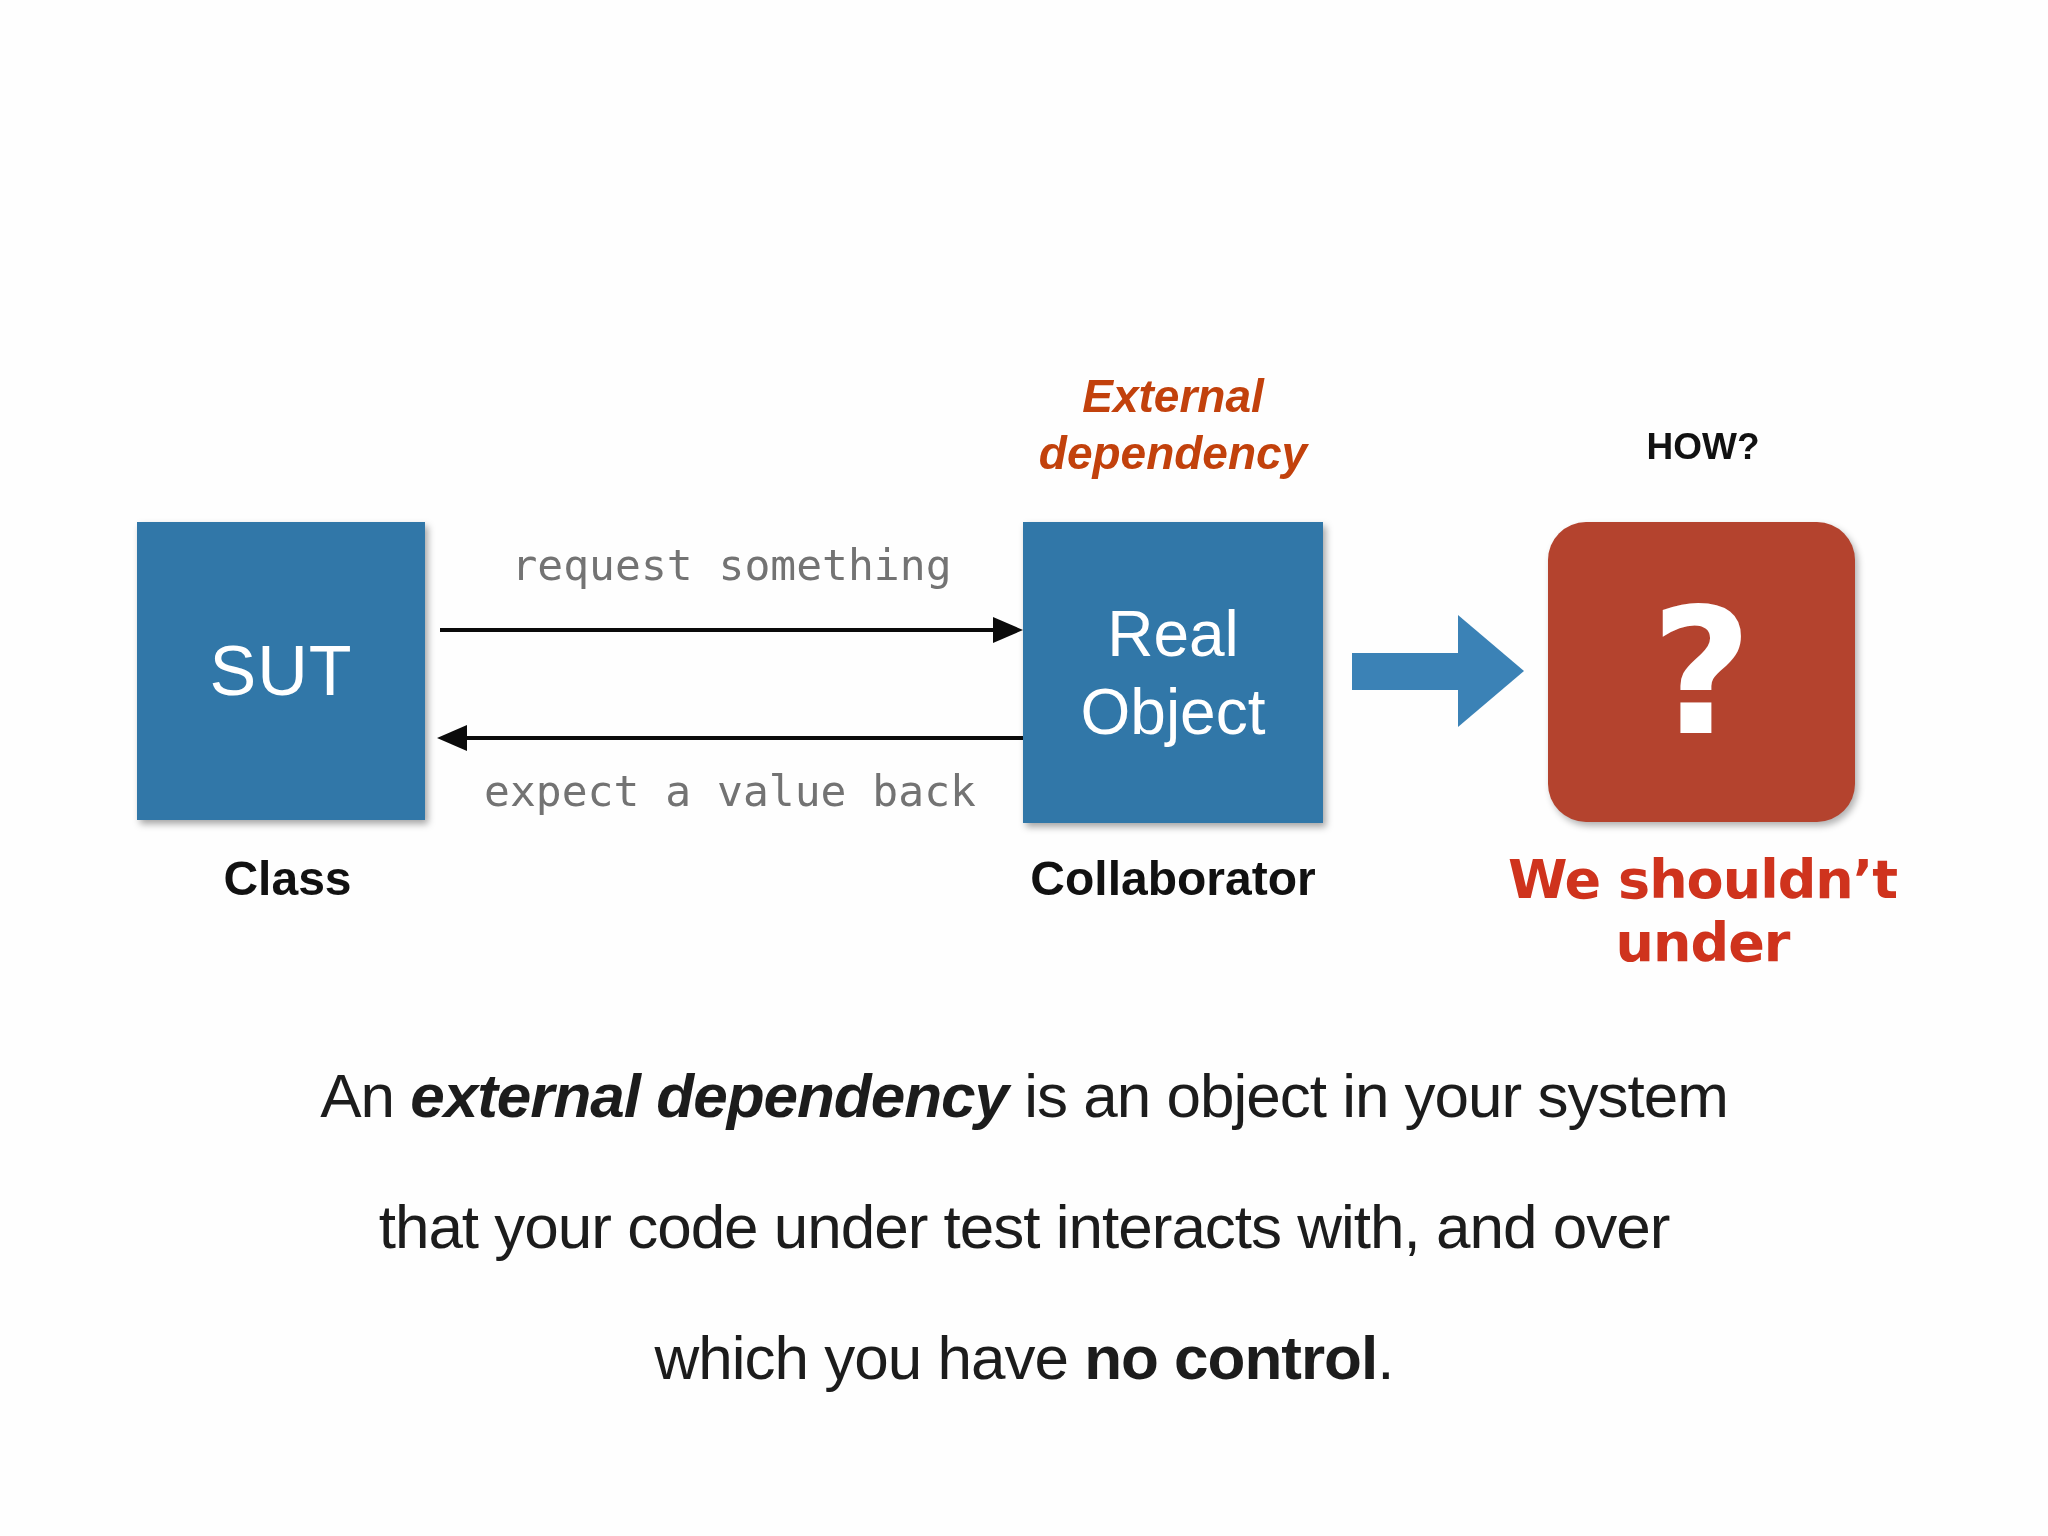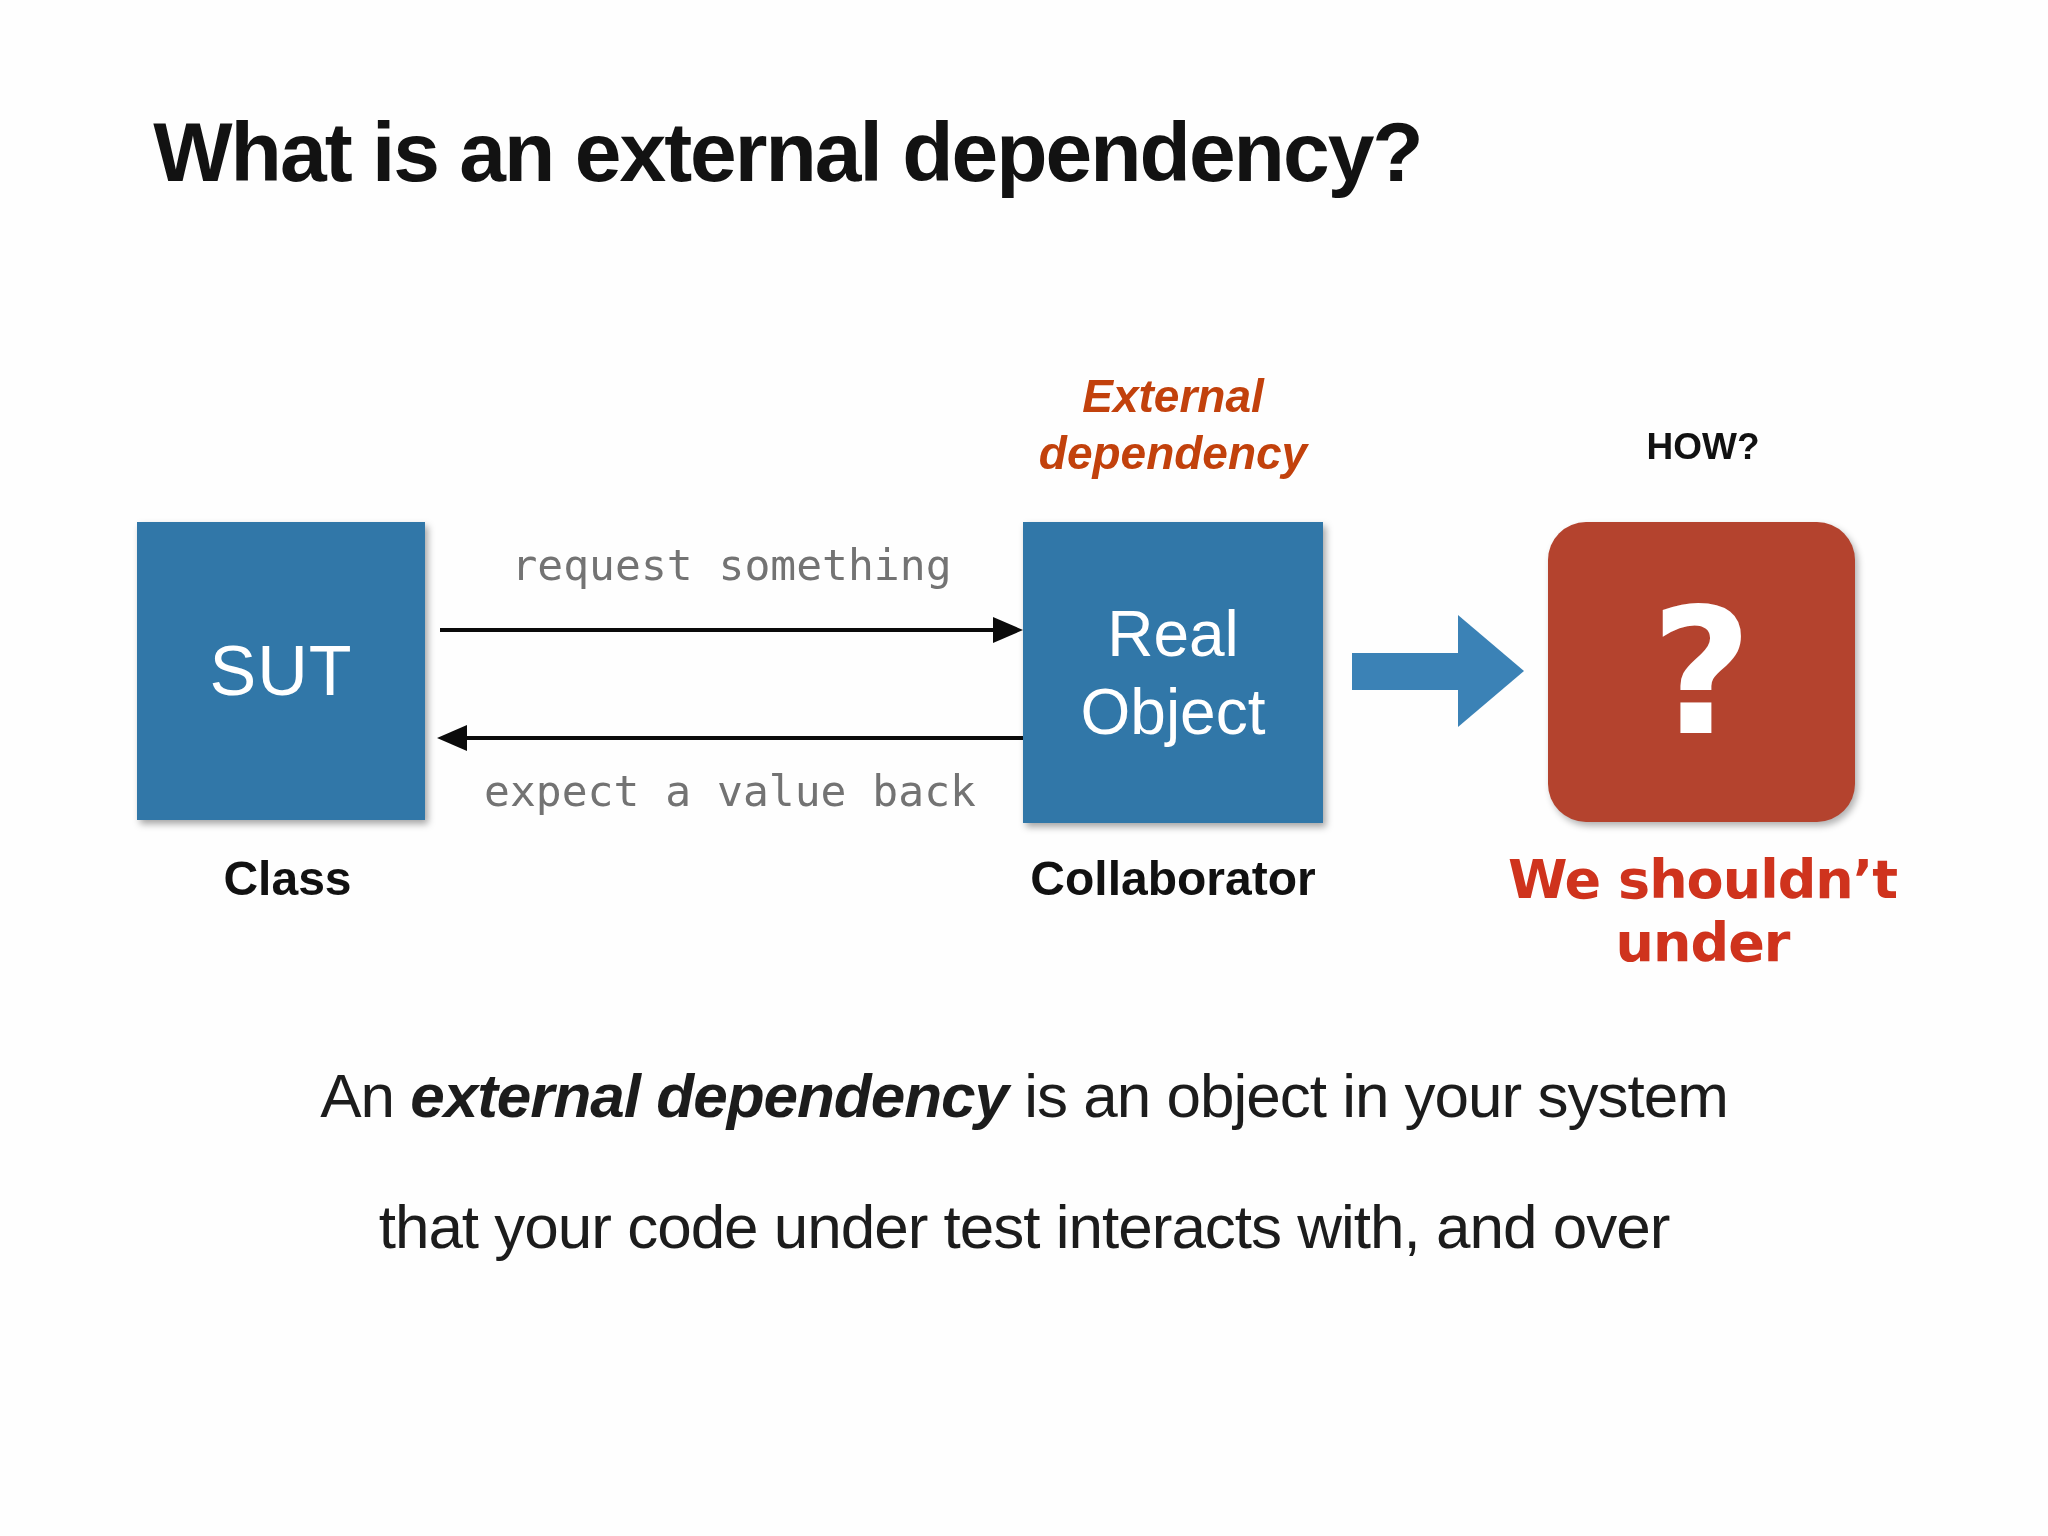--- a/index.html
+++ b/index.html
@@ -180,21 +180,20 @@
     color: #1c1c1c;
   }
   .bottom-paragraph .bi { font-weight: bold; font-style: italic; }
   .bottom-paragraph .b { font-weight: bold; }
 </style>
 </head>
 <body>
 
 <div id="slide">
 
-  <div class="abs slide-title">What is an external dependency?</div>
 
   <div class="abs ext-tag">
     <div>External</div>
     <div>dependency</div>
   </div>
 
   <div class="abs how-heading">HOW?</div>
 
   <div class="abs blue-box sut-box">
     <span>SUT</span>
@@ -222,15 +221,16 @@
   <div class="abs head-left"></div>
   <div class="abs msg-line line-response"></div>
   <div class="abs msg-label label-response">expect a value back</div>
 
   <div class="abs flow-shaft"></div>
   <div class="abs flow-head"></div>
 
   <div class="abs bottom-paragraph">
     <div><span>An </span><span class="bi">external dependency</span><span> is an object in your system</span></div>
     <div>that your code under test interacts with, and over</div>
+    <div><span>which you have </span><span class="b">no control</span><span>.</span></div>
   </div>
 
 </div>
 
 </body></html>

